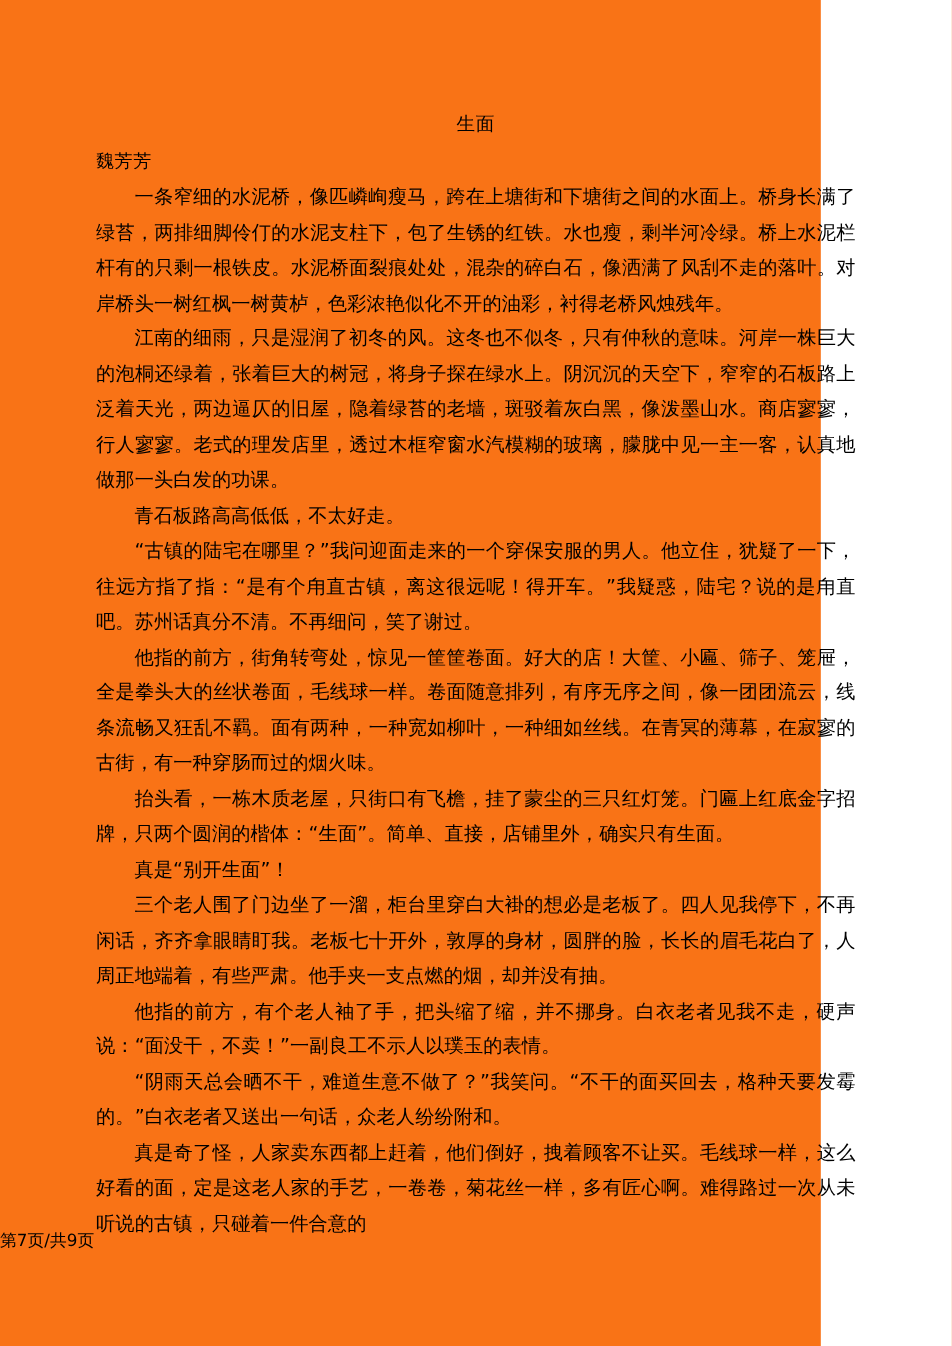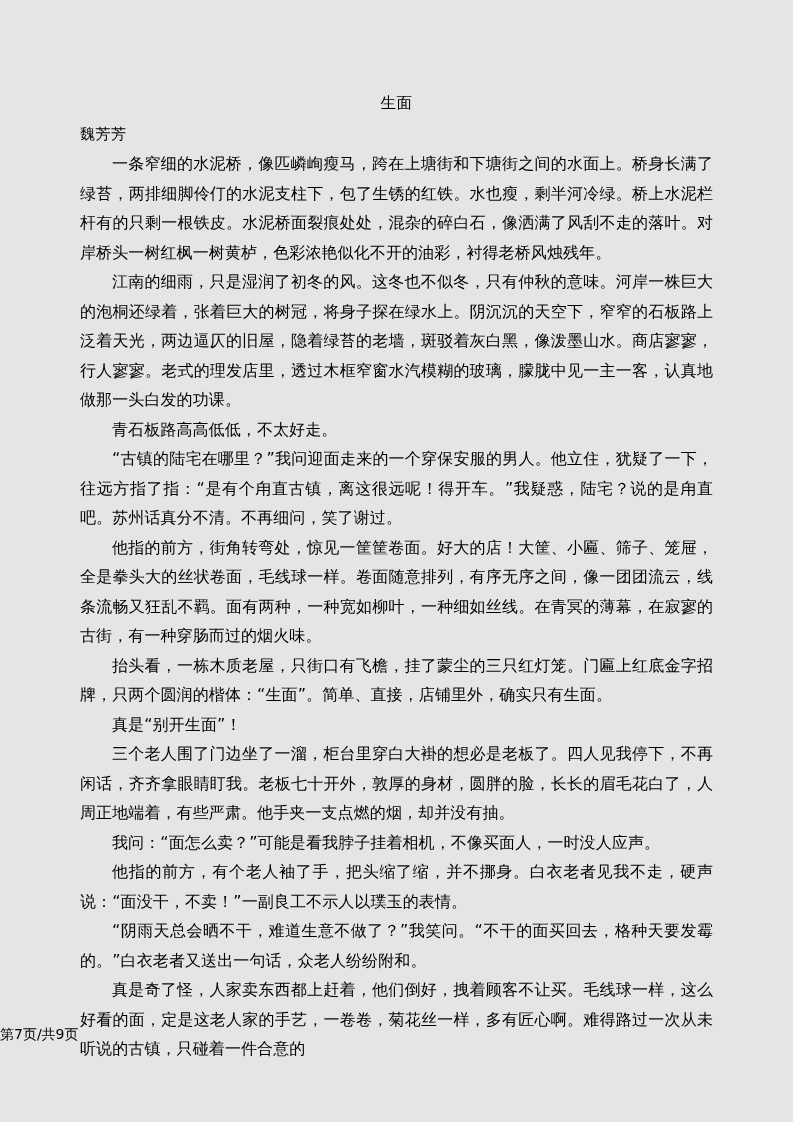--- a/index.html
+++ b/index.html
@@ -12,23 +12,23 @@
       height: 1122px;
       position: relative;
       overflow: hidden;
       font-family: "DejaVu Sans", "Liberation Sans", sans-serif;
       color: #000000;
     }
     .page {
       position: absolute;
       left: 0;
       top: 0;
-      width: 793px;
+      width: 684px;
       height: 1122px;
-      background: #e5e5e5;
+      background: #f97316;
     }
     .content {
       position: absolute;
       left: 80px;
       top: 92px;
       width: 633px;
     }
     .title {
       text-align: center;
       font-size: 15.5px;
@@ -71,20 +71,19 @@
     <div class="author">魏芳芳</div>
 
     <p class="para">一条窄细的水泥桥，像匹嶙峋瘦马，跨在上塘街和下塘街之间的水面上。桥身长满了绿苔，两排细脚伶仃的水泥支柱下，包了生锈的红铁。水也瘦，剩半河冷绿。桥上水泥栏杆有的只剩一根铁皮。水泥桥面裂痕处处，混杂的碎白石，像洒满了风刮不走的落叶。对岸桥头一树红枫一树黄栌，色彩浓艳似化不开的油彩，衬得老桥风烛残年。</p>
     <p class="para">江南的细雨，只是湿润了初冬的风。这冬也不似冬，只有仲秋的意味。河岸一株巨大的泡桐还绿着，张着巨大的树冠，将身子探在绿水上。阴沉沉的天空下，窄窄的石板路上泛着天光，两边逼仄的旧屋，隐着绿苔的老墙，斑驳着灰白黑，像泼墨山水。商店寥寥，行人寥寥。老式的理发店里，透过木框窄窗水汽模糊的玻璃，朦胧中见一主一客，认真地做那一头白发的功课。</p>
     <p class="para">青石板路高高低低，不太好走。</p>
     <p class="para">“古镇的陆宅在哪里？”我问迎面走来的一个穿保安服的男人。他立住，犹疑了一下，往远方指了指：“是有个甪直古镇，离这很远呢！得开车。”我疑惑，陆宅？说的是甪直吧。苏州话真分不清。不再细问，笑了谢过。</p>
     <p class="para">他指的前方，街角转弯处，惊见一筐筐卷面。好大的店！大筐、小匾、筛子、笼屉，全是拳头大的丝状卷面，毛线球一样。卷面随意排列，有序无序之间，像一团团流云，线条流畅又狂乱不羁。面有两种，一种宽如柳叶，一种细如丝线。在青冥的薄幕，在寂寥的古街，有一种穿肠而过的烟火味。</p>
     <p class="para">抬头看，一栋木质老屋，只街口有飞檐，挂了蒙尘的三只红灯笼。门匾上红底金字招牌，只两个圆润的楷体：“生面”。简单、直接，店铺里外，确实只有生面。</p>
     <p class="para">真是“别开生面”！</p>
     <p class="para">三个老人围了门边坐了一溜，柜台里穿白大褂的想必是老板了。四人见我停下，不再闲话，齐齐拿眼睛盯我。老板七十开外，敦厚的身材，圆胖的脸，长长的眉毛花白了，人周正地端着，有些严肃。他手夹一支点燃的烟，却并没有抽。</p>
-    <p class="para">我问：“面怎么卖？”可能是看我脖子挂着相机，不像买面人，一时没人应声。</p>
     <p class="para">他指的前方，有个老人袖了手，把头缩了缩，并不挪身。白衣老者见我不走，硬声说：“面没干，不卖！”一副良工不示人以璞玉的表情。</p>
     <p class="para">“阴雨天总会晒不干，难道生意不做了？”我笑问。“不干的面买回去，格种天要发霉的。”白衣老者又送出一句话，众老人纷纷附和。</p>
     <p class="para">真是奇了怪，人家卖东西都上赶着，他们倒好，拽着顾客不让买。毛线球一样，这么好看的面，定是这老人家的手艺，一卷卷，菊花丝一样，多有匠心啊。难得路过一次从未听说的古镇，只碰着一件合意的</p>
   </div>
 
   <div class="footer">第7页/共9页</div>
 </div>
 
 </body></html>

